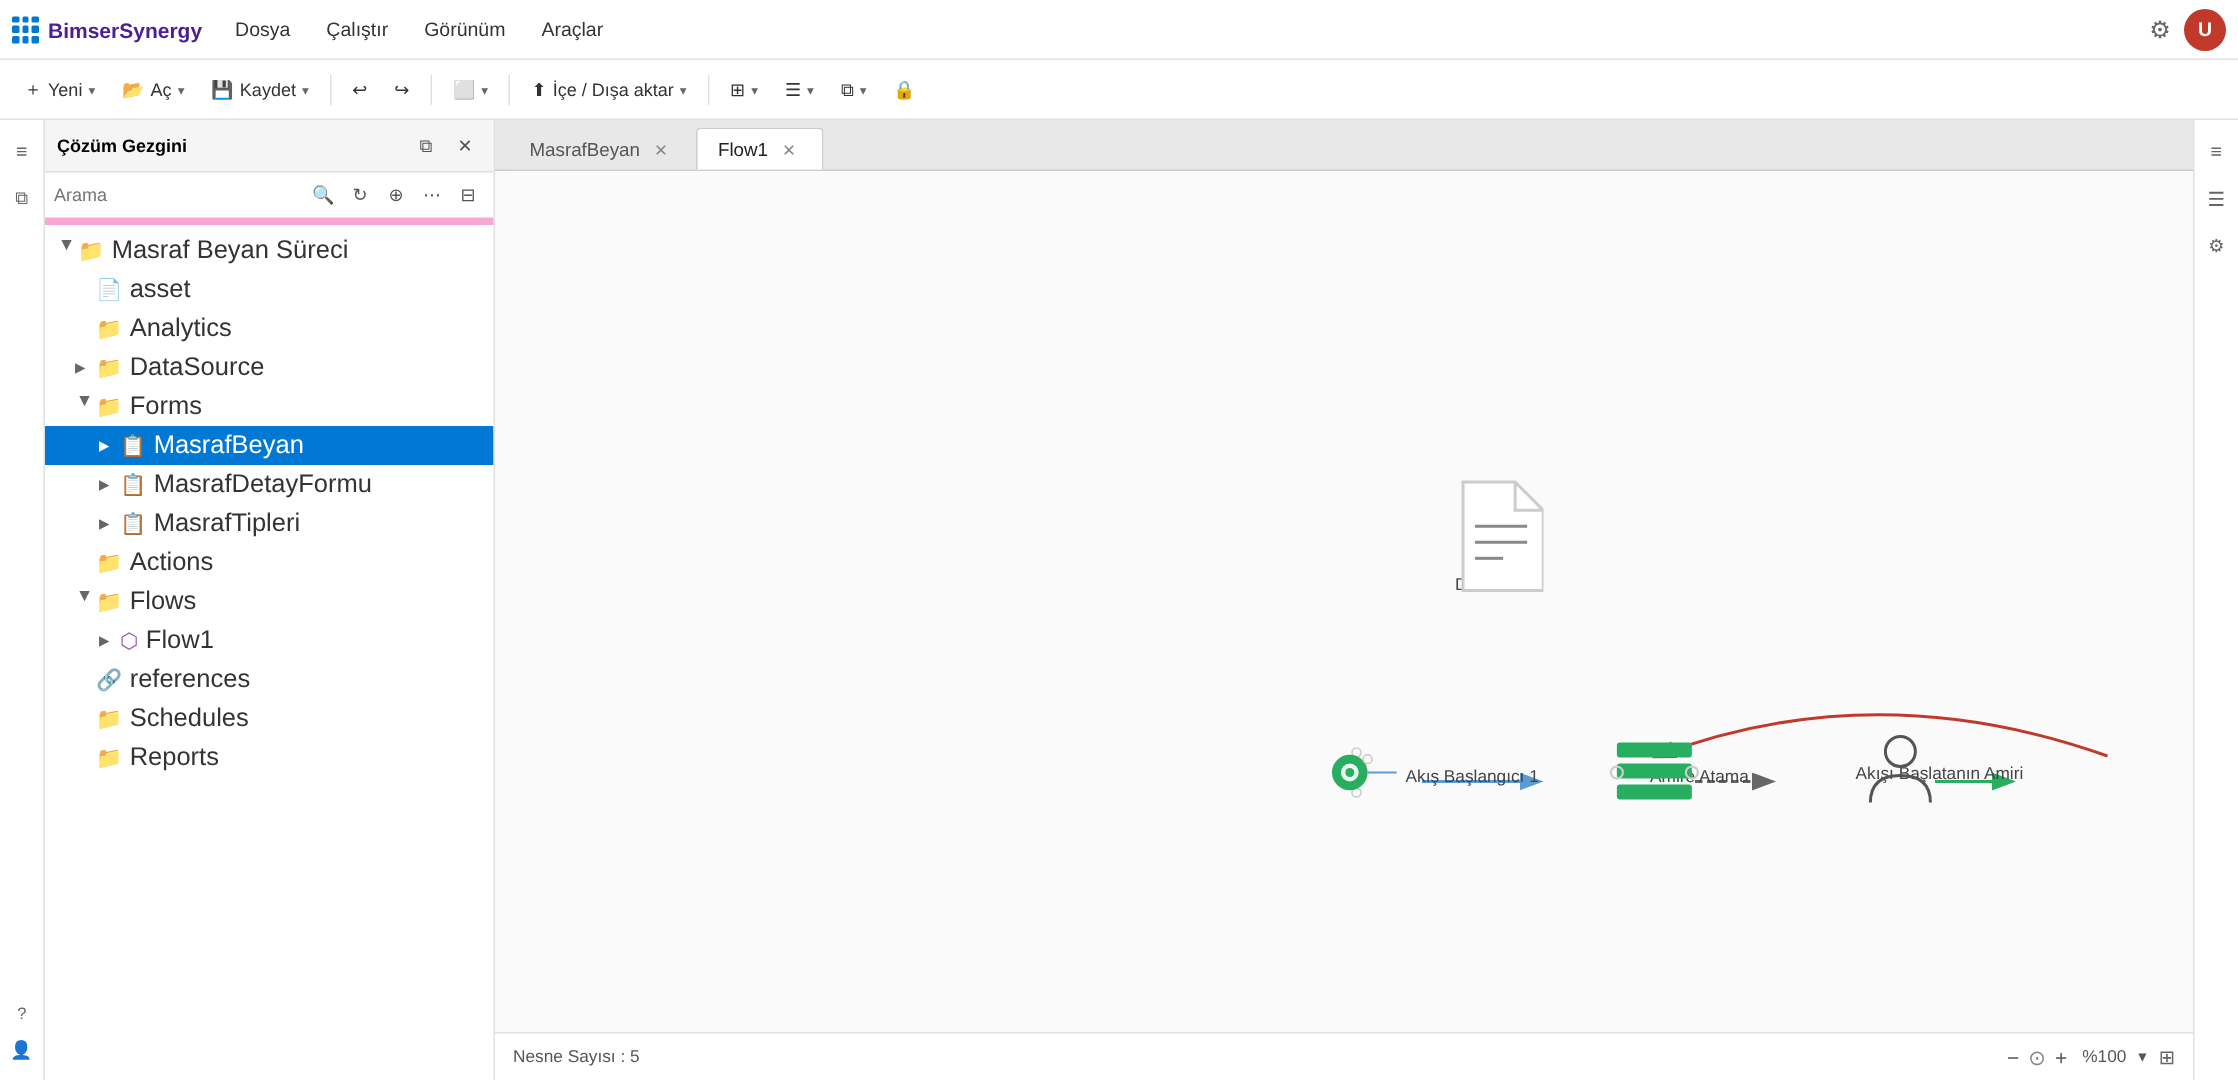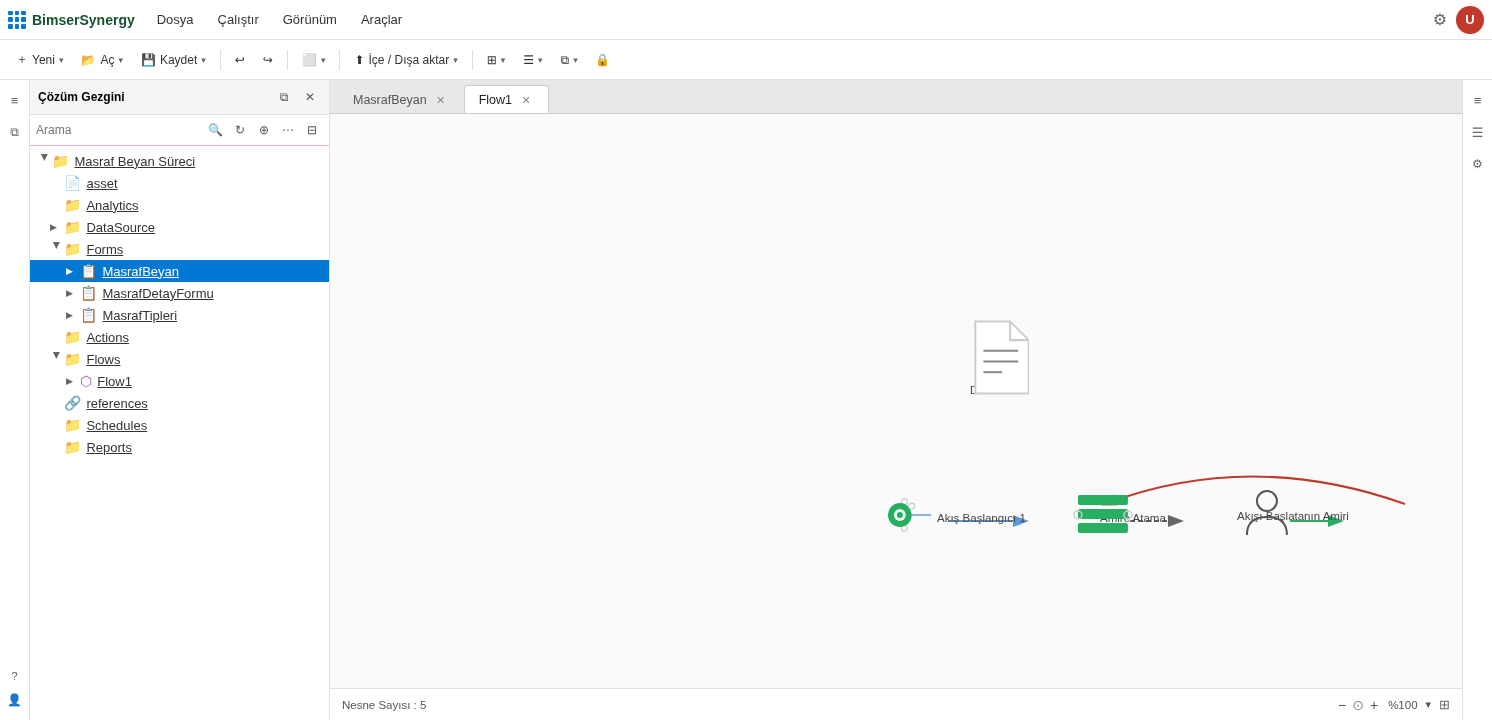--- a/index.html
+++ b/index.html
@@ -1,20 +1,20 @@
 <!DOCTYPE html>
 <html><head>
   <meta charset="utf-8">
   <style>
     * { box-sizing: border-box; margin: 0; padding: 0; }
     body { font-family: 'Segoe UI', Arial, sans-serif; font-size: 13px; background: #f0f0f0; overflow: hidden; width: 1492px; height: 720px; display: flex; flex-direction: column; }
 
     
     .menu-bar { height: 40px; background: #fff; border-bottom: 1px solid #e0e0e0; display: flex; align-items: center; padding: 0 8px; gap: 4px; }
-    .app-logo { display: flex; align-items: center; gap: 6px; margin-right: 8px; font-weight: 700; font-size: 14px; color: #14532d; cursor: pointer; }
+    .app-logo { display: flex; align-items: center; gap: 6px; margin-right: 8px; font-weight: 700; font-size: 14px; color: #4c1d95; cursor: pointer; }
     .app-logo .grid-icon { width: 18px; height: 18px; display: grid; grid-template-columns: 1fr 1fr 1fr; gap: 2px; }
     .app-logo .grid-icon span { background: #0078d4; border-radius: 1px; }
     .menu-item { padding: 4px 10px; cursor: pointer; color: #333; border-radius: 3px; font-size: 13px; }
 
     
     .toolbar { height: 40px; background: #fff; border-bottom: 1px solid #e0e0e0; display: flex; align-items: center; padding: 0 8px; gap: 2px; }
     .toolbar-btn { display: flex; align-items: center; gap: 4px; padding: 4px 8px; cursor: pointer; border-radius: 3px; color: #333; font-size: 12px; border: none; background: none; }
     .toolbar-btn .chevron { font-size: 9px; color: #666; }
     .toolbar-divider { width: 1px; height: 20px; background: #e0e0e0; margin: 0 4px; }
 
@@ -25,34 +25,34 @@
     .side-icons { width: 30px; background: #fff; border-right: 1px solid #e0e0e0; display: flex; flex-direction: column; align-items: center; padding: 8px 0; gap: 8px; }
     .side-icon { width: 24px; height: 24px; display: flex; align-items: center; justify-content: center; cursor: pointer; color: #666; border-radius: 3px; font-size: 14px; }
 
     
     .solution-panel { width: 300px; background: #fff; border-right: 1px solid #e0e0e0; display: flex; flex-direction: column; }
     .panel-header { display: flex; align-items: center; padding: 6px 8px; border-bottom: 1px solid #e0e0e0; background: #f5f5f5; }
     .panel-title { font-weight: 600; font-size: 12px; flex: 1; }
     .panel-header-icons { display: flex; gap: 4px; }
     .panel-header-icon { width: 22px; height: 22px; display: flex; align-items: center; justify-content: center; cursor: pointer; border-radius: 3px; color: #555; font-size: 12px; }
 
-    .search-bar { display: flex; align-items: center; padding: 4px 6px; border-bottom: 1px solid #f9a8d4; gap: 4px; }
+    .search-bar { display: flex; align-items: center; padding: 4px 6px; border-bottom: 5px solid #f9a8d4; gap: 4px; }
     .search-input { flex: 1; border: none; outline: none; font-size: 12px; background: transparent; color: #333; }
     .search-icons { display: flex; gap: 2px; }
     .search-icon-btn { width: 22px; height: 22px; display: flex; align-items: center; justify-content: center; cursor: pointer; border-radius: 3px; color: #555; font-size: 12px; }
 
     .tree-area { flex: 1; overflow-y: auto; padding: 4px 0; }
     .tree-item { display: flex; align-items: center; padding: 3px 8px; cursor: pointer; white-space: nowrap; }
     .tree-item.selected { background: #0078d4; color: #fff; }
     .tree-item.selected .item-label { color: #fff; }
     .tree-chevron { width: 14px; font-size: 9px; color: #666; flex-shrink: 0; }
     .tree-chevron.open { transform: rotate(90deg); display: inline-block; }
     .tree-item.selected .tree-chevron { color: #fff; }
     .tree-icon { margin-right: 5px; font-size: 14px; flex-shrink: 0; }
-    .item-label { font-size: 13px; color: #333; text-decoration: underline; }
+    .item-label { font-size: 17px; color: #333; }
     .indent-1 { padding-left: 20px; }
     .indent-2 { padding-left: 36px; }
 
     
     .icon-folder { color: #dcb44a; }
     .icon-file { color: #0078d4; }
     .icon-flow { color: #9b59b6; }
     .icon-ref { color: #e74c3c; }
     .icon-asset { color: #555; }
 

